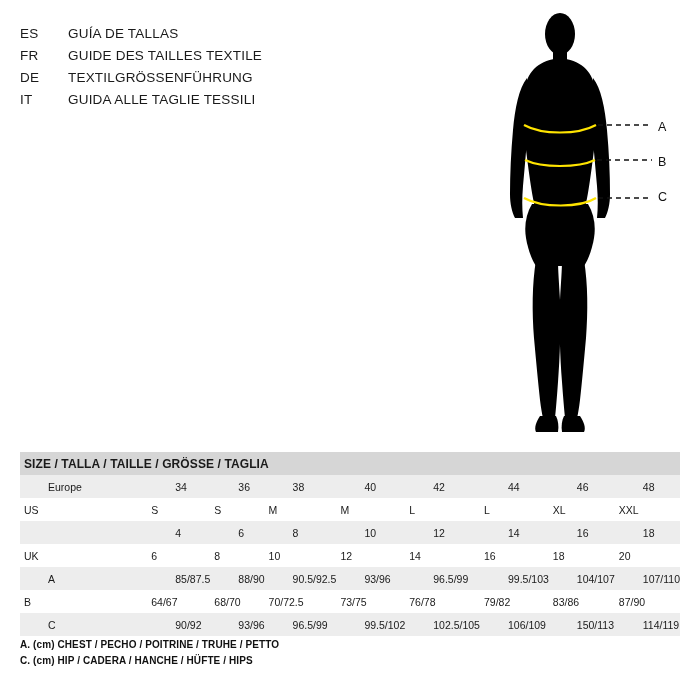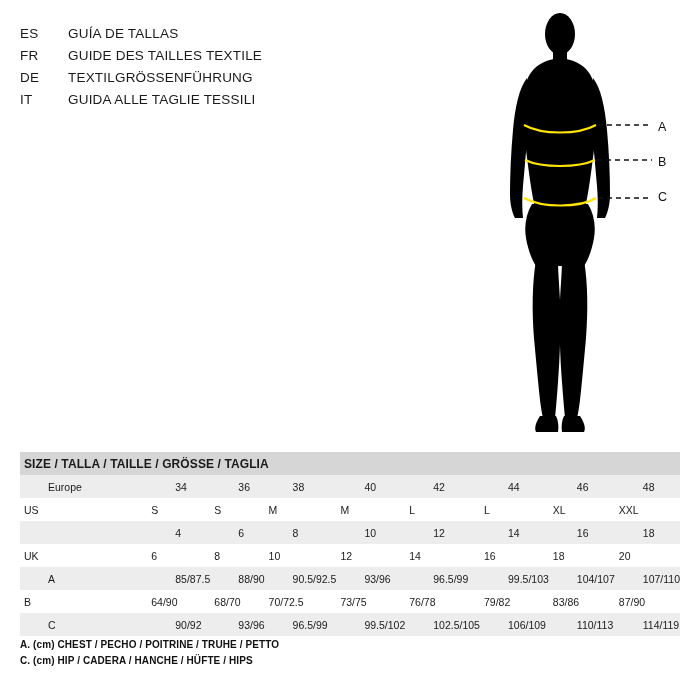--- a/index.html
+++ b/index.html
@@ -273,39 +273,39 @@
         <td class="val">90.5/92.5</td>
         <td class="val">93/96</td>
         <td class="val">96.5/99</td>
         <td class="val">99.5/103</td>
         <td class="val">104/107</td>
         <td class="val">107/110</td>
       </tr>
 
       <tr class="plain">
         <td class="col-label">B</td>
-        <td class="val">64/90</td>
+        <td class="val">64/67</td>
         <td class="val">68/70</td>
         <td class="val">70/72.5</td>
         <td class="val">73/75</td>
         <td class="val">76/78</td>
         <td class="val">79/82</td>
         <td class="val">83/86</td>
         <td class="val">87/90</td>
       </tr>
 
       <tr class="shade">
         <td class="col-label">C</td>
         <td class="val">90/92</td>
         <td class="val">93/96</td>
         <td class="val">96.5/99</td>
         <td class="val">99.5/102</td>
         <td class="val">102.5/105</td>
         <td class="val">106/109</td>
-        <td class="val">110/113</td>
+        <td class="val">150/113</td>
         <td class="val">114/119</td>
       </tr>
     </tbody>
   </table>
 
   <div class="legend">
     <div>A. (cm) CHEST / PECHO / POITRINE / TRUHE / PETTO</div>
     <div>C. (cm) HIP / CADERA / HANCHE / HÜFTE / HIPS</div>
   </div>
 

